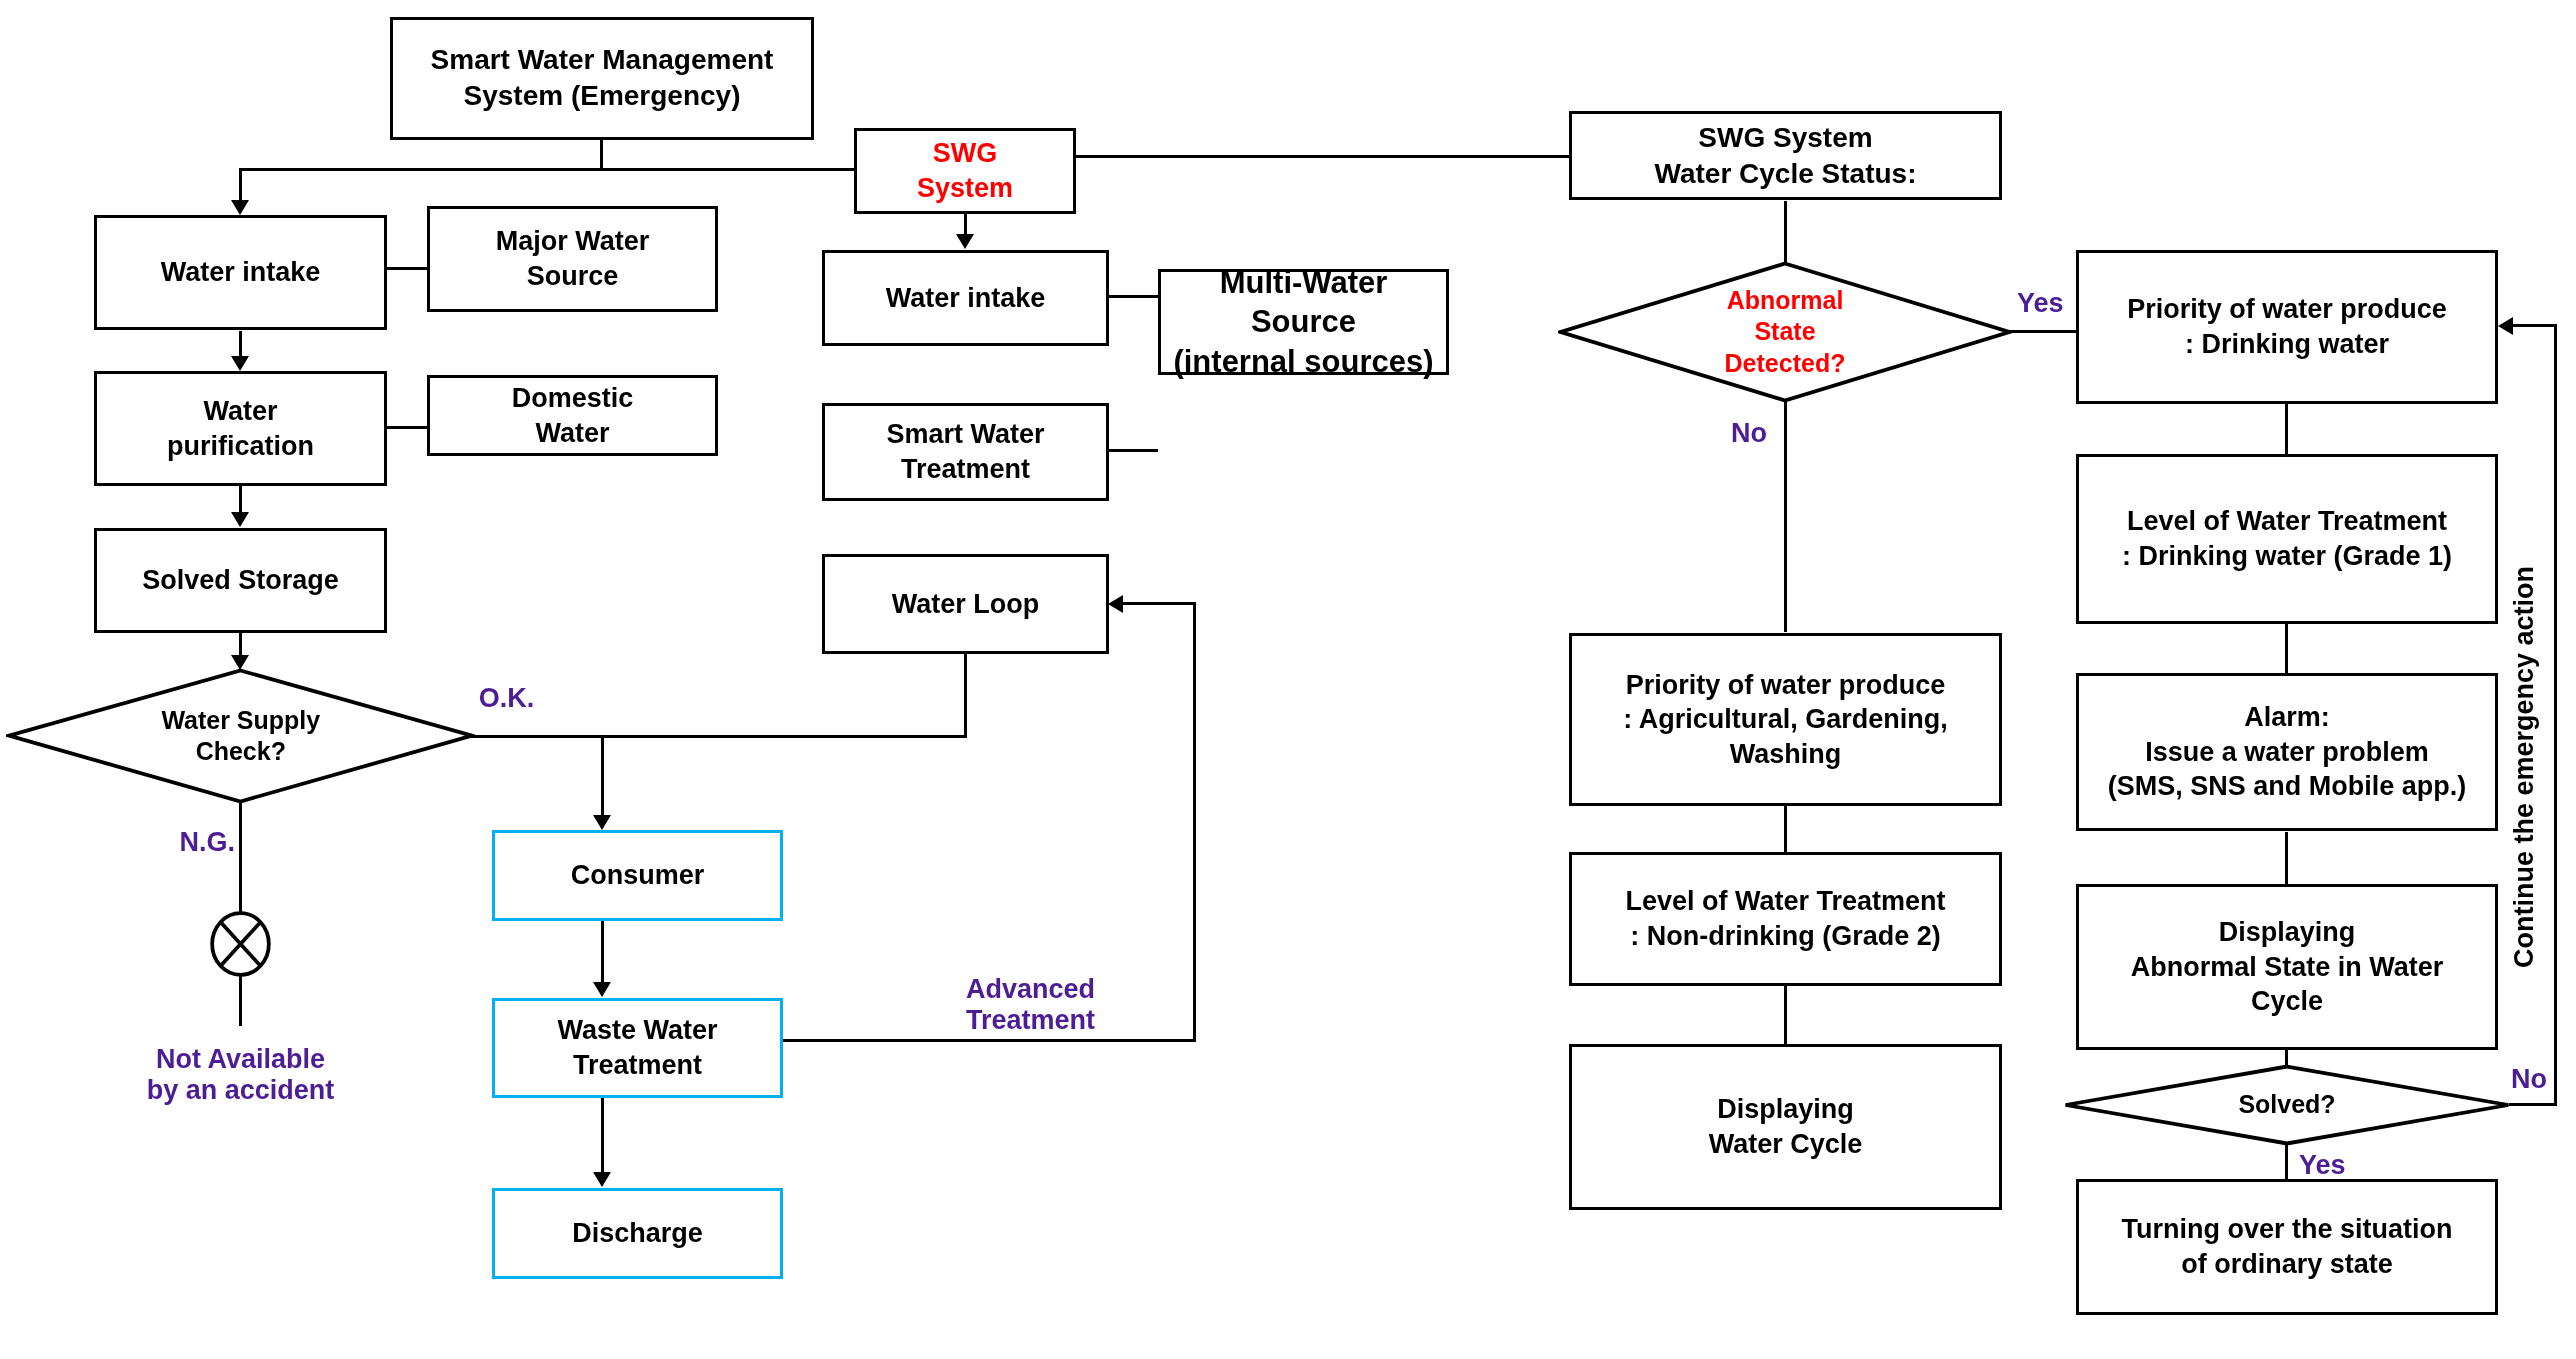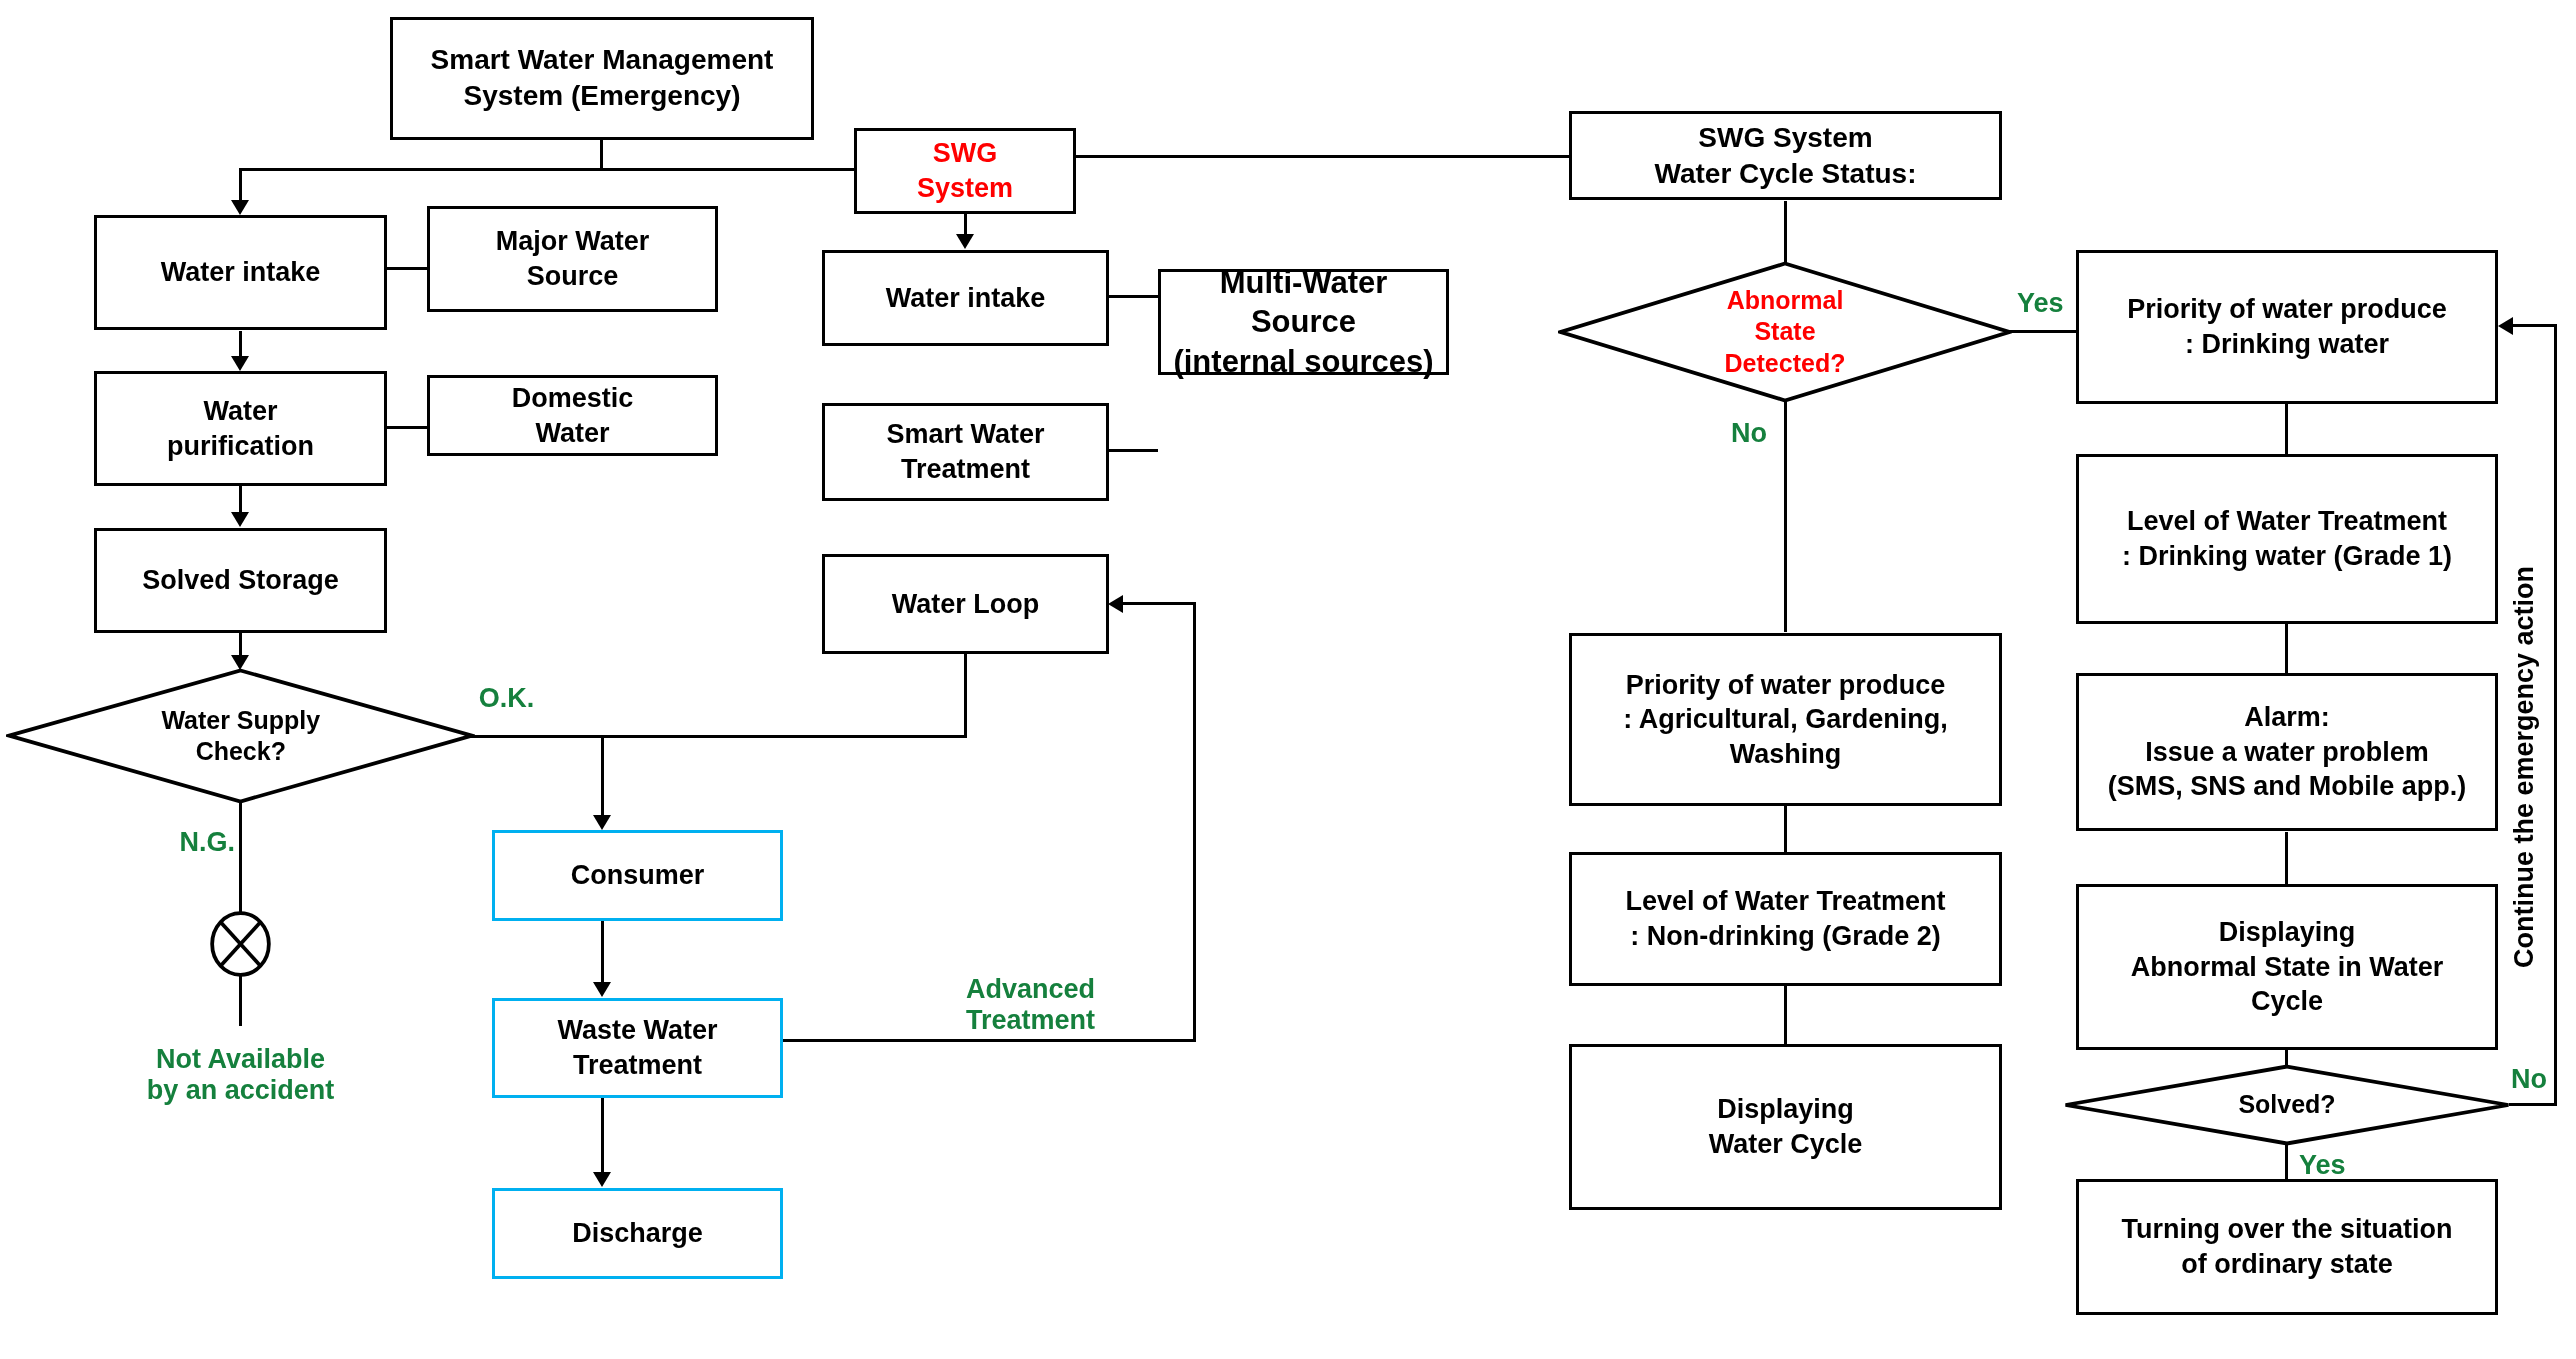--- a/index.html
+++ b/index.html
@@ -10,21 +10,21 @@
         font-weight:bold;font-size:27px;line-height:1.28;color:#000;white-space:pre-line;}
   .node.cyan{border-color:#00B0F0;margin-left:35px;}
   .node.redtext{color:#FF0000;}
   .line{position:absolute;background:#000;}
   .arrow-down{position:absolute;width:0;height:0;
               border-left:9px solid transparent;border-right:9px solid transparent;
               border-top:15px solid #000;}
   .arrow-left{position:absolute;width:0;height:0;
               border-top:9px solid transparent;border-bottom:9px solid transparent;
               border-right:15px solid #000;}
-  .elabel{position:absolute;font-weight:bold;font-size:27px;color:#15803d;white-space:pre-line;}
+  .elabel{position:absolute;font-weight:bold;font-size:27px;color:#4c1d95;white-space:pre-line;}
   .diamond{position:absolute;}
   .diamond svg{display:block;}
   .dtext{position:absolute;inset:0;display:flex;align-items:center;justify-content:center;
          text-align:center;font-weight:bold;font-size:25px;line-height:1.25;white-space:pre-line;}
   .vtext{position:absolute;display:flex;align-items:center;justify-content:center;
          font-weight:bold;font-size:27px;color:#000;
          writing-mode:vertical-rl;transform:rotate(180deg);}
   .junction{position:absolute;}
 </style>
 </head>

